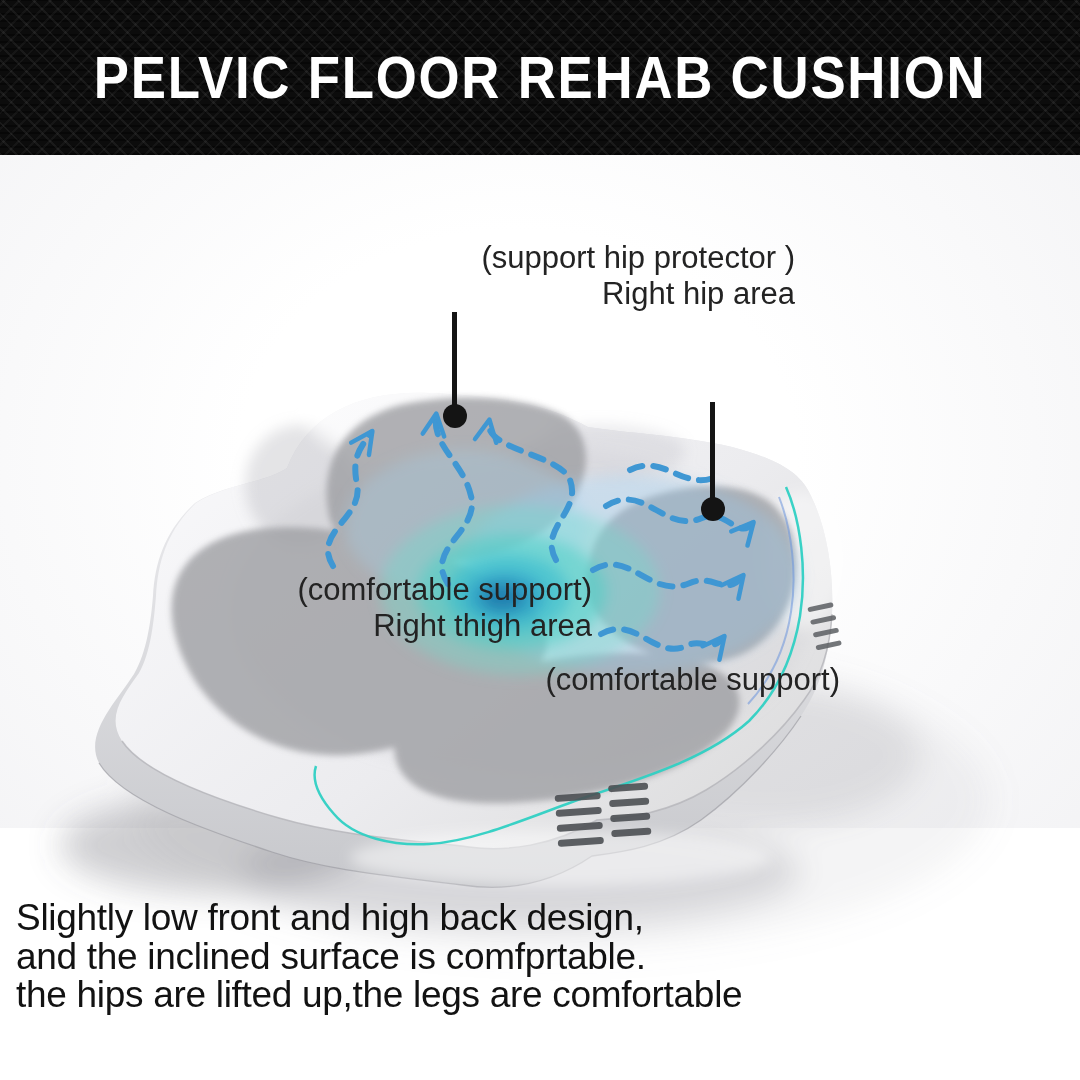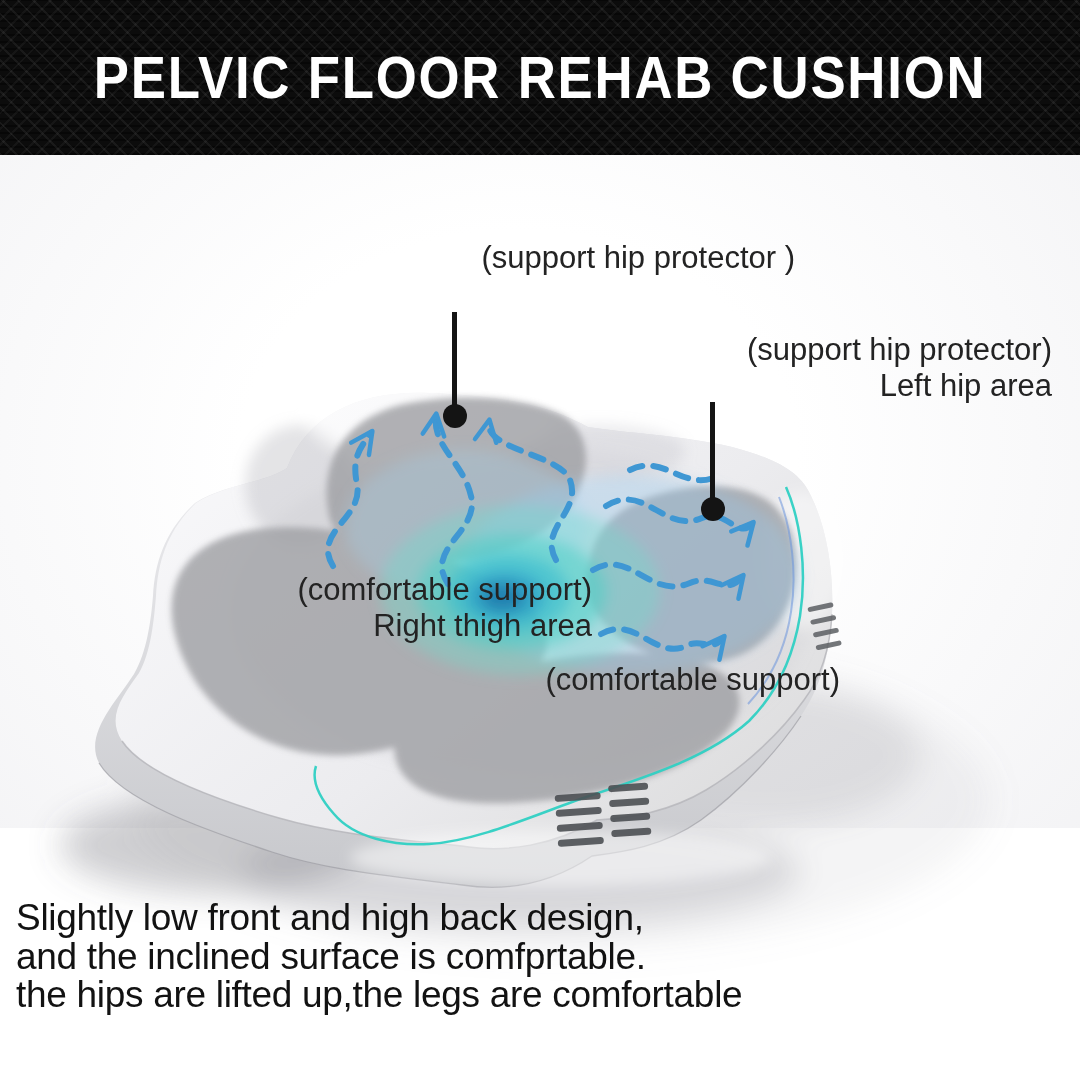--- a/index.html
+++ b/index.html
@@ -206,28 +206,25 @@
         <rect x="812" y="604" width="26" height="5" rx="2.5"></rect>
         <rect x="812" y="617" width="26" height="5" rx="2.5"></rect>
         <rect x="812" y="630" width="26" height="5" rx="2.5"></rect>
         <rect x="812" y="643" width="26" height="5" rx="2.5"></rect>
       </g>
     </g>
   </svg>
 
   <div class="ann ann-right-hip">
     <div>(support hip protector )</div>
+    <div>Right hip area</div>
   </div>
   <div class="pline pline-1"></div>
   <div class="pdot pdot-1"></div>
 
-  <div class="ann ann-left-hip">
-    <div>(support hip protector)</div>
-    <div>Left hip area</div>
-  </div>
   <div class="pline pline-2"></div>
   <div class="pdot pdot-2"></div>
 
   <div class="ann ann-right-thigh">
     <div>(comfortable support)</div>
     <div>Right thigh area</div>
   </div>
 
   <div class="ann ann-left-thigh">
     <div>(comfortable support)</div>

